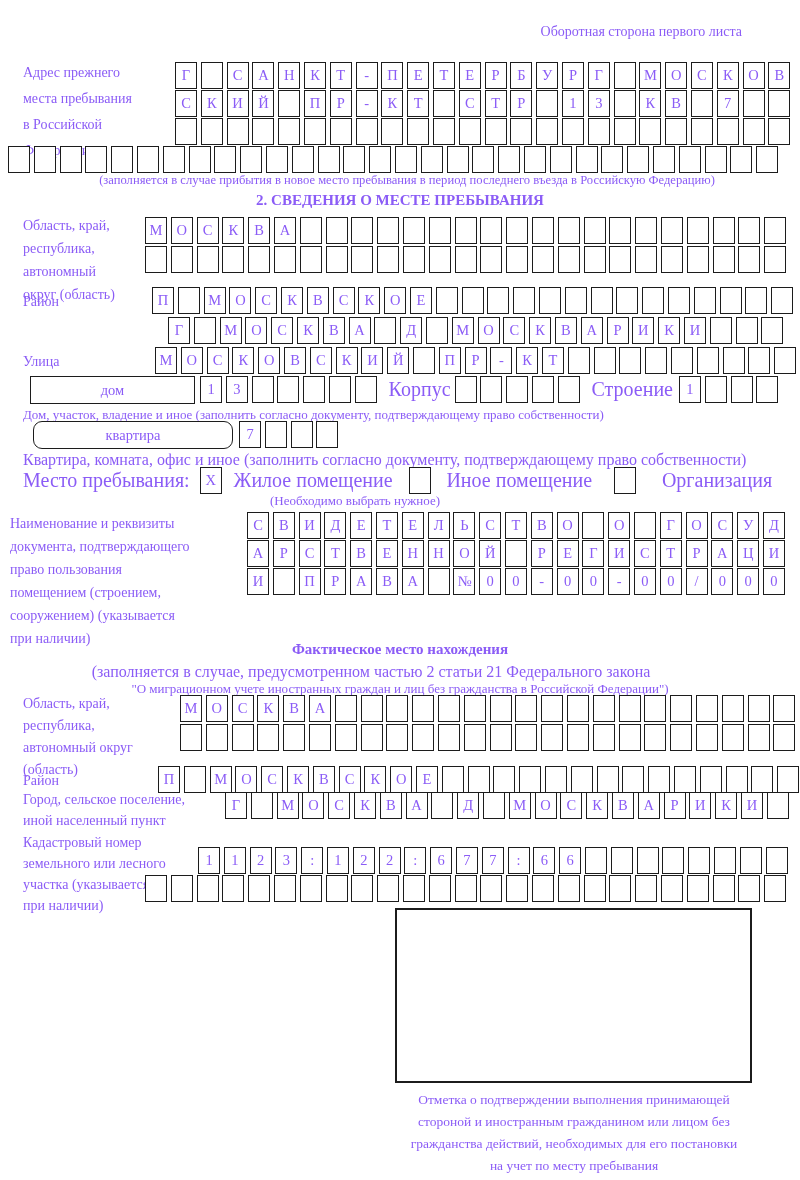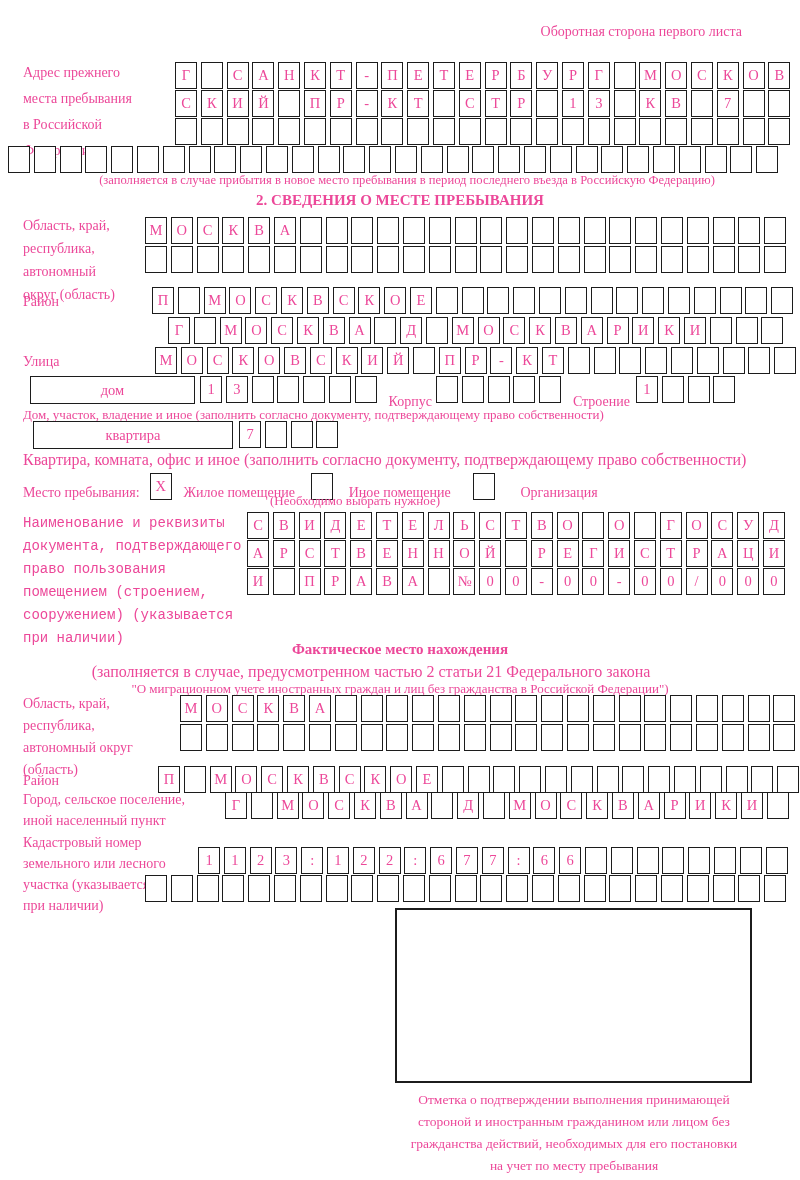--- a/index.html
+++ b/index.html
@@ -1,30 +1,30 @@
 <!DOCTYPE html>
 <html><head>
 <meta charset="utf-8">
 <style>
   html,body{margin:0;padding:0;background:#fff;}
   .page{position:relative;width:800px;height:1180px;background:#fff;overflow:hidden;
-        font-family:"Liberation Serif","DejaVu Serif",serif;color:#ec4899;}
+        font-family:"Liberation Serif","DejaVu Serif",serif;color:#8b5cf6;}
   .abs{position:absolute;}
   .lbl{font-size:14px;line-height:23px;white-space:pre-line;}
   .cap{font-size:12.6px;}
   .center{text-align:center;}
   .title{font-weight:bold;font-size:15px;}
   .boxrow{display:flex;height:27px;margin-bottom:1px;}
   .cell{box-sizing:border-box;flex:0 0 auto;width:22px;height:27px;border:1.9px solid #1c1c1c;
         margin-right:3.8px;display:inline-flex;align-items:center;justify-content:center;
         font-size:14.5px;background:#fff;}
   .gap2 .boxrow{margin-bottom:2px;}
   .wide-box{box-sizing:border-box;height:28px;border:1.6px solid #1c1c1c;display:flex;
         align-items:center;justify-content:center;font-size:14.5px;background:#fff;}
-  .inline-lbl{font-size:14px;line-height:27px;white-space:nowrap;margin-top:12px;}
+  .inline-lbl{font-size:20px;line-height:27px;white-space:nowrap;}
   .stamp-box{box-sizing:border-box;border:2px solid #1c1c1c;background:#fff;}
   .stay-row{display:flex;align-items:center;}
 </style>
 </head>
 <body>
 
 <div class="page">
 
   <div class="abs" style="top:24px;right:58px;font-size:14px;">Оборотная сторона первого листа</div>
 
@@ -317,42 +317,42 @@
     <div class="boxrow" style="margin-left:6px;">
         <span class="cell">1</span>
         <span class="cell"></span>
         <span class="cell"></span>
         <span class="cell"></span>
       </div>
   </div>
   <div class="abs" style="top:407px;left:23px;font-size:13px;">Дом, участок, владение и иное (заполнить согласно документу, подтверждающему право собственности)</div>
 
   <div class="abs" style="top:421px;left:33px;display:flex;align-items:flex-start;">
-    <div class="wide-box" style="width:200px;">квартира</div>
+    <div class="wide-box" style="width:200px;border-radius:9px;">квартира</div>
     <div class="boxrow" style="margin-left:6px;">
         <span class="cell">7</span>
         <span class="cell"></span>
         <span class="cell"></span>
         <span class="cell"></span>
       </div>
   </div>
   <div class="abs" style="top:451px;left:23px;font-size:16px;">Квартира, комната, офис и иное (заполнить согласно документу, подтверждающему право собственности)</div>
 
   <div class="abs stay-row" style="top:467px;left:23px;">
     <span class="inline-lbl">Место пребывания:</span>
     <span class="cell" style="margin-left:10px;">X</span>
     <span class="inline-lbl" style="margin-left:8px;">Жилое помещение</span>
     <span class="cell" style="margin-left:16px;"></span>
     <span class="inline-lbl" style="margin-left:12px;">Иное помещение</span>
     <span class="cell" style="margin-left:22px;"></span>
     <span class="inline-lbl" style="margin-left:22px;">Организация</span>
   </div>
   <div class="abs center" style="top:493px;left:155px;width:400px;font-size:13px;">(Необходимо выбрать нужное)</div>
 
-  <div class="abs lbl" style="top:512px;left:23px;width:225px;font-family:Liberation Mono, monospace;">Наименование и реквизиты
+  <div class="abs lbl" style="top:512px;left:10px;width:225px;">Наименование и реквизиты
 документа, подтверждающего
 право пользования
 помещением (строением,
 сооружением) (указывается
 при наличии)</div>
   <div class="abs" style="top:512px;left:247px;">
     <div class="boxrow">
         <span class="cell">С</span>
         <span class="cell">В</span>
         <span class="cell">И</span>

